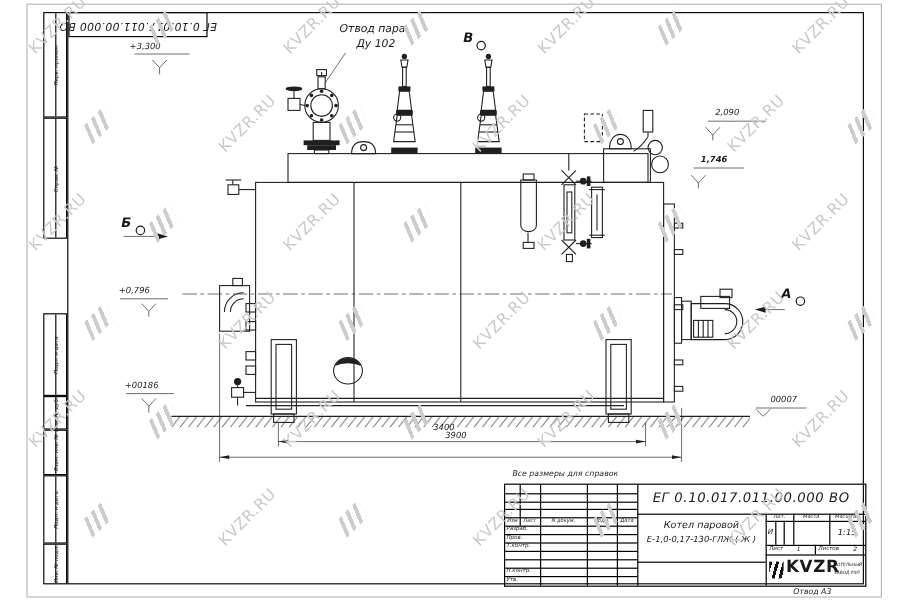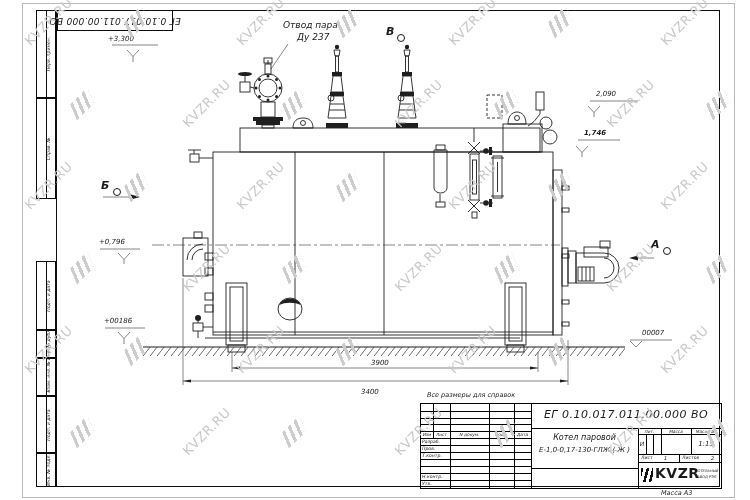--- a/index.html
+++ b/index.html
@@ -256,41 +256,41 @@
       <polygon points="232,368 240,366.4 240,369.6"></polygon>
         <polygon points="538,368 530,366.4 530,369.6"></polygon>
       <polygon points="183,381 191,379.4 191,382.6"></polygon>
         <polygon points="568,381 560,379.4 560,382.6"></polygon>
       <polygon points="140,197 131,194.4 131,199.6"></polygon>
       <polygon points="629,258 638,255.4 638,260.6"></polygon>
     </g>
   </svg>
 
   <span class="d callout" style="left:283px;top:20px;">Отвод пара</span>
-  <span class="d callout" style="left:297px;top:32px;">Ду 237</span>
+  <span class="d callout" style="left:297px;top:32px;">Ду 102</span>
 
   <span class="d view" style="left:101px;top:179px;">Б</span>
   <span class="vcirc" style="left:113px;top:188px;"></span>
   <span class="d view" style="left:386px;top:25px;">В</span>
   <span class="vcirc" style="left:397px;top:34px;"></span>
   <span class="d view" style="left:651px;top:238px;">А</span>
   <span class="vcirc" style="left:663px;top:247px;"></span>
 
   <span class="d elev" style="left:108px;top:35px;">+3,300</span>
   <span class="d elev" style="left:596px;top:90px;">2,090</span>
   <span class="d elev" style="left:584px;top:129px;font-weight:bold;">1,746</span>
   <span class="d elev" style="left:99px;top:238px;">+0,796</span>
   <span class="d elev" style="left:104px;top:317px;">+00186</span>
   <span class="d elev" style="left:642px;top:329px;">00007</span>
 
   <span class="d dim" style="left:371px;top:359px;">3900</span>
-  <span class="d dim" style="left:361px;top:388px;">3400</span>
+  <span class="d dim" style="left:361px;top:352px;">3400</span>
 
   <span class="d note" style="left:427px;top:391px;">Все размеры для справок</span>
-  <span class="d note" style="left:661px;top:489px;">Масса А3</span>
+  <span class="d note" style="left:661px;top:489px;">Отвод А3</span>
 
   <div class="abs tb">
 
     <div class="vl" style="left:12px;top:0;height:34px;"></div>
     <div class="vl" style="left:29px;top:0;height:84px;"></div>
     <div class="vl" style="left:68px;top:0;height:84px;"></div>
     <div class="vl" style="left:93px;top:0;height:84px;"></div>
     <div class="vl" style="left:110px;top:0;height:84px;"></div>
     <div class="vl" style="left:217px;top:24px;height:60px;"></div>
     <div class="vl" style="left:240px;top:24px;height:26px;"></div>

